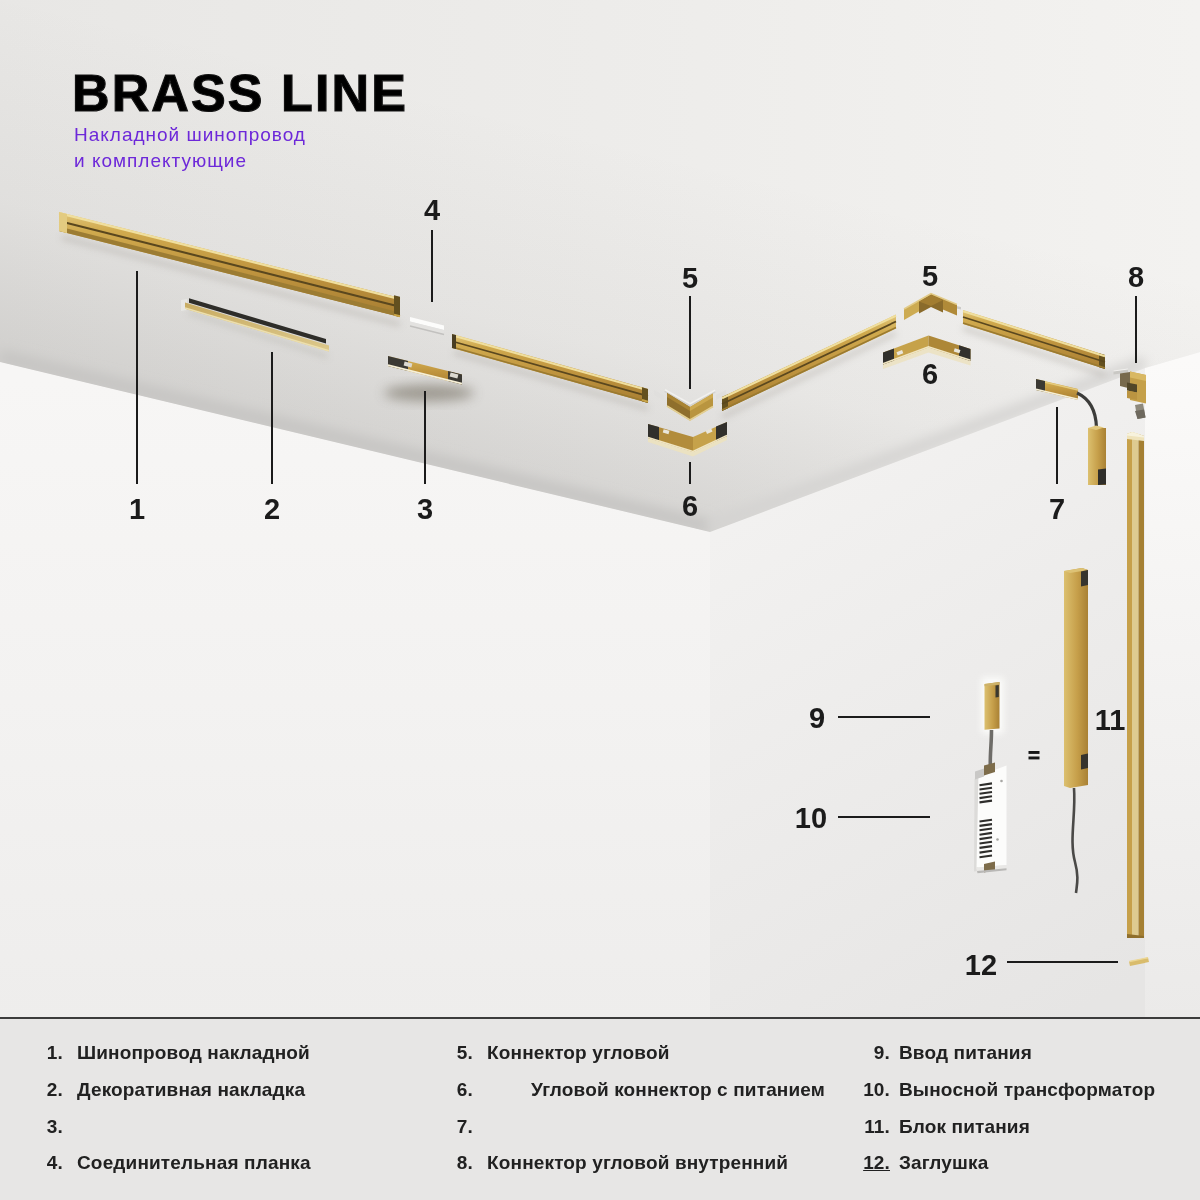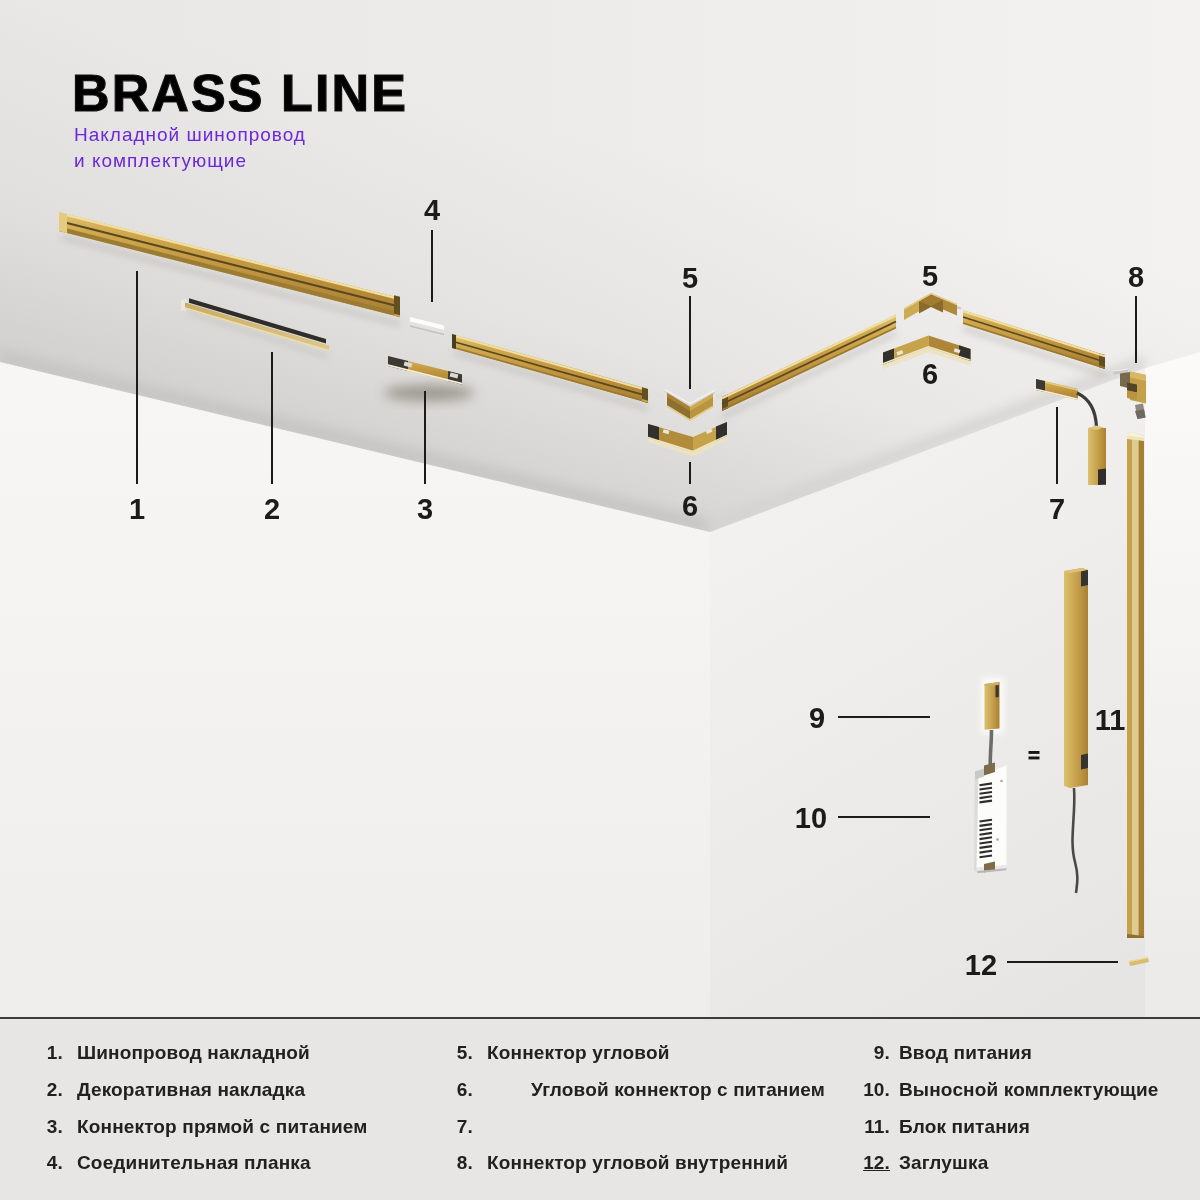--- a/index.html
+++ b/index.html
@@ -313,31 +313,30 @@
 
 <div class="title">BRASS LINE</div>
 <div class="subtitle">Накладной шинопровод<br>и комплектующие</div>
 
 <div class="legend">
   <div class="li num" style="top:23px;right:1137px;">1.</div>
     <div class="li" style="top:23px;left:77px;">Шинопровод накладной</div>
   <div class="li num" style="top:60px;right:1137px;">2.</div>
     <div class="li" style="top:60px;left:77px;">Декоративная накладка</div>
   <div class="li num" style="top:97px;right:1137px;">3.</div>
-    <div class="li" style="top:97px;left:77px;">Коннектор прямой с питанием</div>
   <div class="li num" style="top:133px;right:1137px;">4.</div>
     <div class="li" style="top:133px;left:77px;">Соединительная планка</div>
   <div class="li num" style="top:23px;right:727px;">5.</div>
     <div class="li" style="top:23px;left:487px;">Коннектор угловой</div>
   <div class="li num" style="top:60px;right:727px;">6.</div>
     <div class="li" style="top:60px;left:487px;margin-left:44px;">Угловой коннектор с питанием</div>
   <div class="li num" style="top:97px;right:727px;">7.</div>
   <div class="li num" style="top:133px;right:727px;">8.</div>
     <div class="li" style="top:133px;left:487px;">Коннектор угловой внутренний</div>
   <div class="li num" style="top:23px;right:310px;">9.</div>
     <div class="li" style="top:23px;left:899px;">Ввод питания</div>
   <div class="li num" style="top:60px;right:310px;">10.</div>
-    <div class="li" style="top:60px;left:899px;">Выносной комплектующие</div>
+    <div class="li" style="top:60px;left:899px;">Выносной трансформатор</div>
   <div class="li num" style="top:97px;right:310px;">11.</div>
     <div class="li" style="top:97px;left:899px;">Блок питания</div>
   <div class="li num" style="top:133px;right:310px;text-decoration:underline;">12.</div>
     <div class="li" style="top:133px;left:899px;">Заглушка</div>
 </div>
 
 </body></html>

